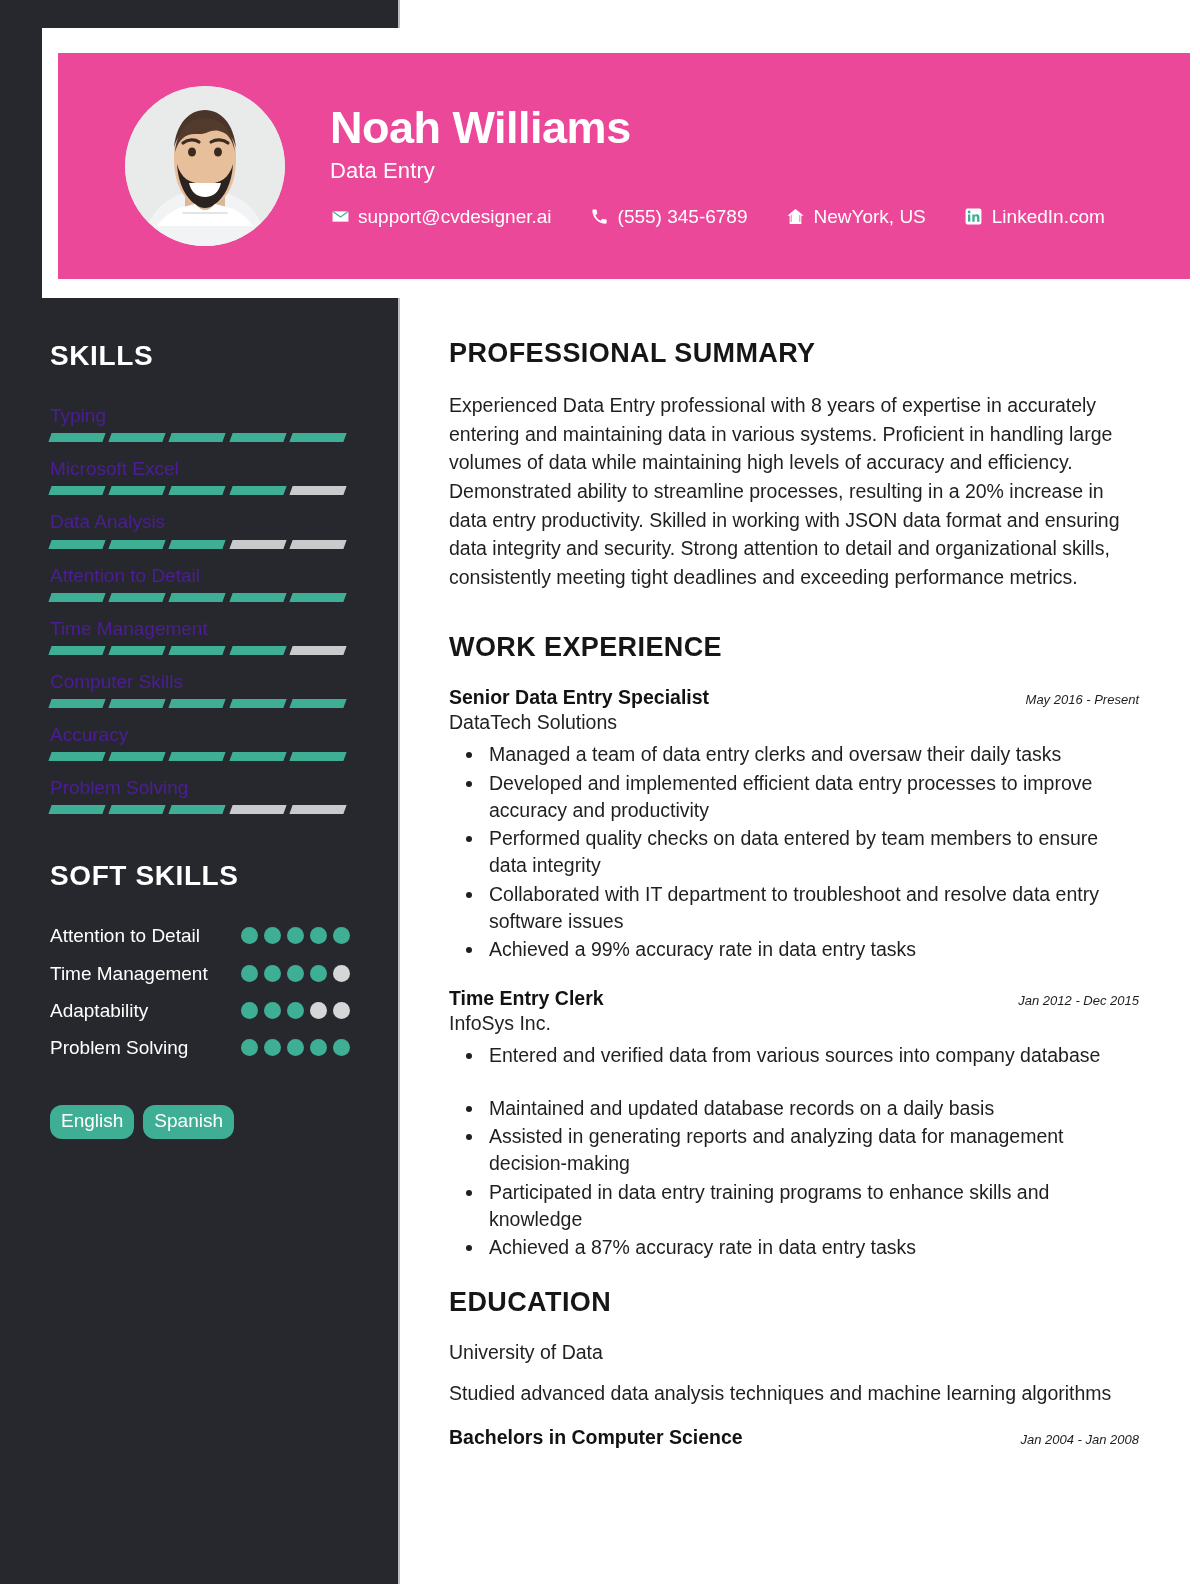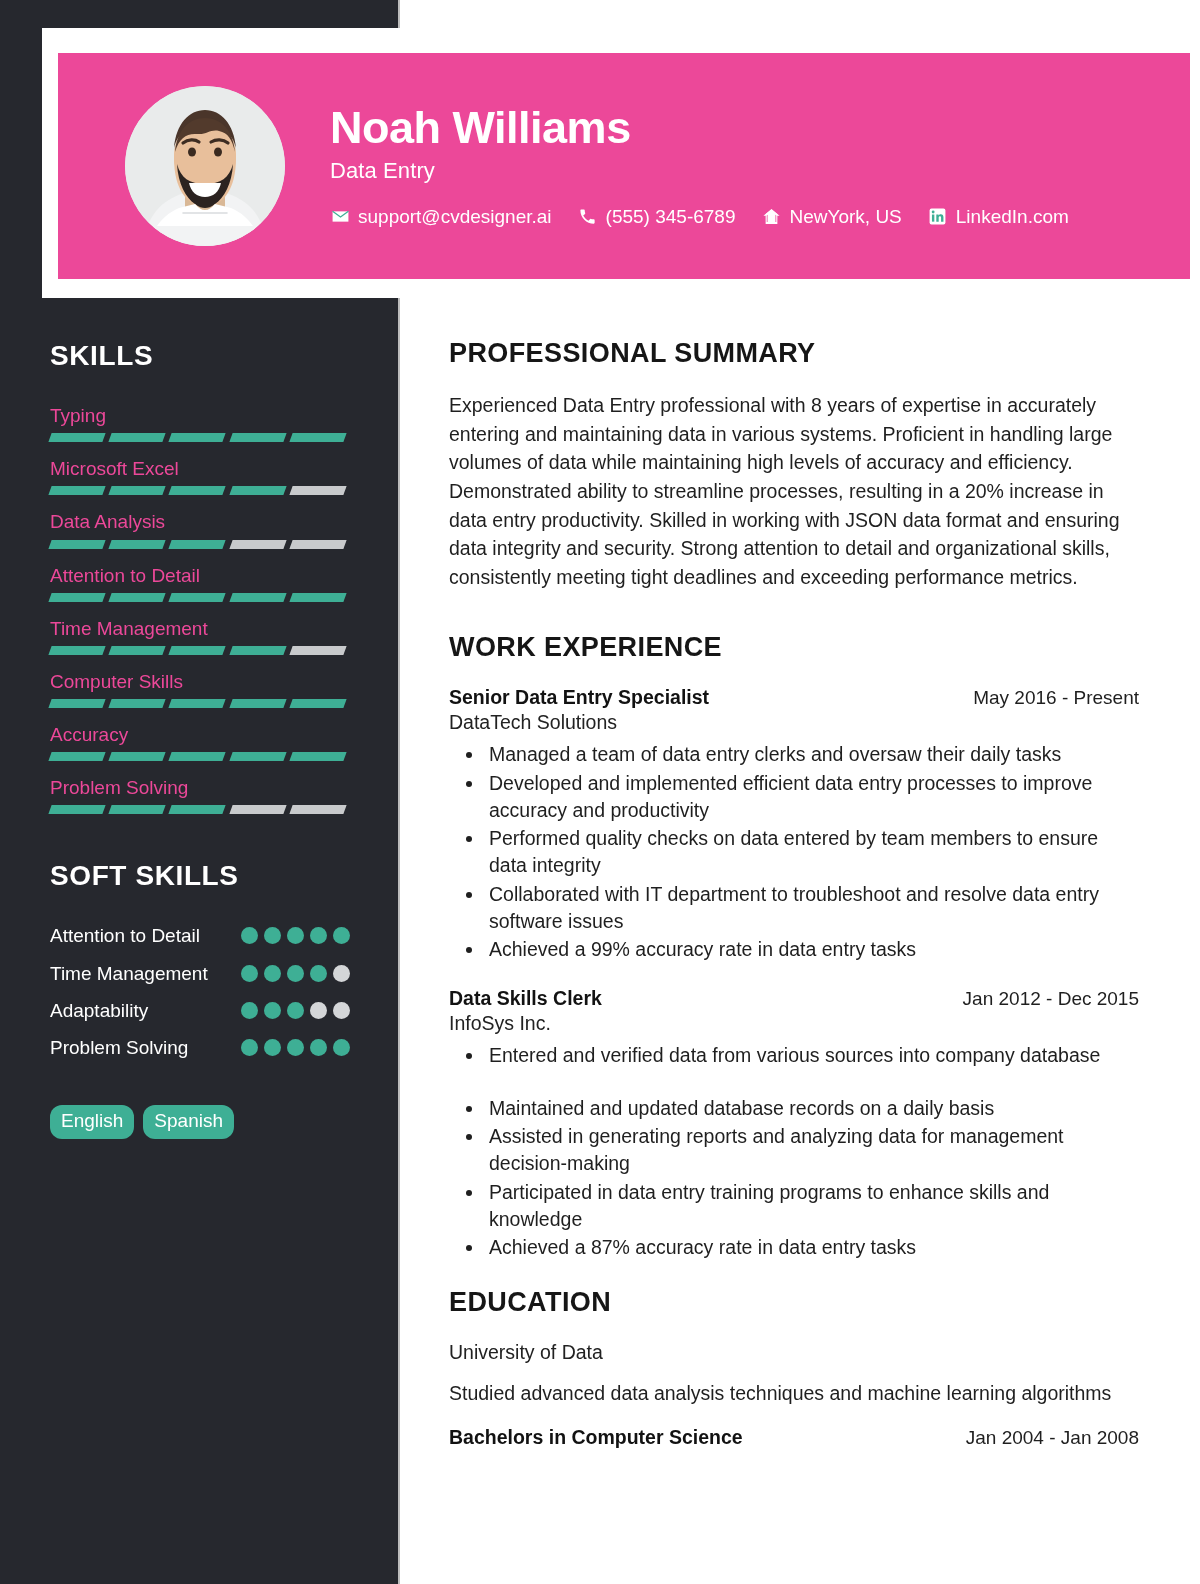--- a/index.html
+++ b/index.html
@@ -80,21 +80,21 @@
   }
   .job-title {
     font-size: 22px;
     font-weight: normal;
     margin: 0 0 22px 0;
     letter-spacing: 0.1px;
   }
   .contacts {
     display: flex;
     align-items: center;
-    gap: 26px;
+    gap: 38px;
     font-size: 19px;
     white-space: nowrap;
   }
   .contact {
     display: flex;
     align-items: center;
     gap: 8px;
   }
   .contact .ic {
     display: inline-flex;
@@ -113,21 +113,21 @@
     width: 300px;
   }
   .side-h {
     color: #ffffff;
     font-size: 28px;
     font-weight: bold;
     letter-spacing: 0.6px;
     margin: 0 0 32px 0;
   }
   .skill-name {
-    color: #ec4899;
+    color: #4c1d95;
     font-size: 19px;
     margin: 0 0 6px 0;
     line-height: 1.22;
   }
   .bar {
     display: flex;
     gap: 6px;
     margin: 0 0 15px 0;
     height: 9px;
     width: 295px;
@@ -209,21 +209,22 @@
     gap: 16px;
     text-align: right;
   }
   .entry-role {
     font-size: 19.5px;
     font-weight: bold;
     color: #121212;
     line-height: 1.3;
   }
   .entry-date {
-    font-size: 19px;
+    font-size: 13px;
+    font-style: italic;
     color: #1f1f1f;
     white-space: nowrap;
     flex: 0 0 auto;
   }
   .entry-org {
     font-size: 19.5px;
     color: #222222;
     margin: 0 0 6px 0;
     line-height: 1.3;
   }
@@ -474,21 +475,21 @@
             <ul class="bullets">
               <li>Managed a team of data entry clerks and oversaw their daily tasks</li>
               <li>Developed and implemented efficient data entry processes to improve accuracy and productivity</li>
               <li>Performed quality checks on data entered by team members to ensure data integrity</li>
               <li>Collaborated with IT department to troubleshoot and resolve data entry software issues</li>
               <li>Achieved a 99% accuracy rate in data entry tasks</li>
             </ul>
           </div>
           <div class="entry">
             <div class="entry-head">
-              <div class="entry-role">Data Skills Clerk</div>
+              <div class="entry-role">Time Entry Clerk</div>
               <div class="entry-date">Jan 2012 - Dec 2015</div>
             </div>
             <div class="entry-org">InfoSys Inc.</div>
             <ul class="bullets">
               <li class="gap-after">Entered and verified data from various sources into company database</li>
               <li>Maintained and updated database records on a daily basis</li>
               <li>Assisted in generating reports and analyzing data for management decision-making</li>
               <li>Participated in data entry training programs to enhance skills and knowledge</li>
               <li>Achieved a 87% accuracy rate in data entry tasks</li>
             </ul>

